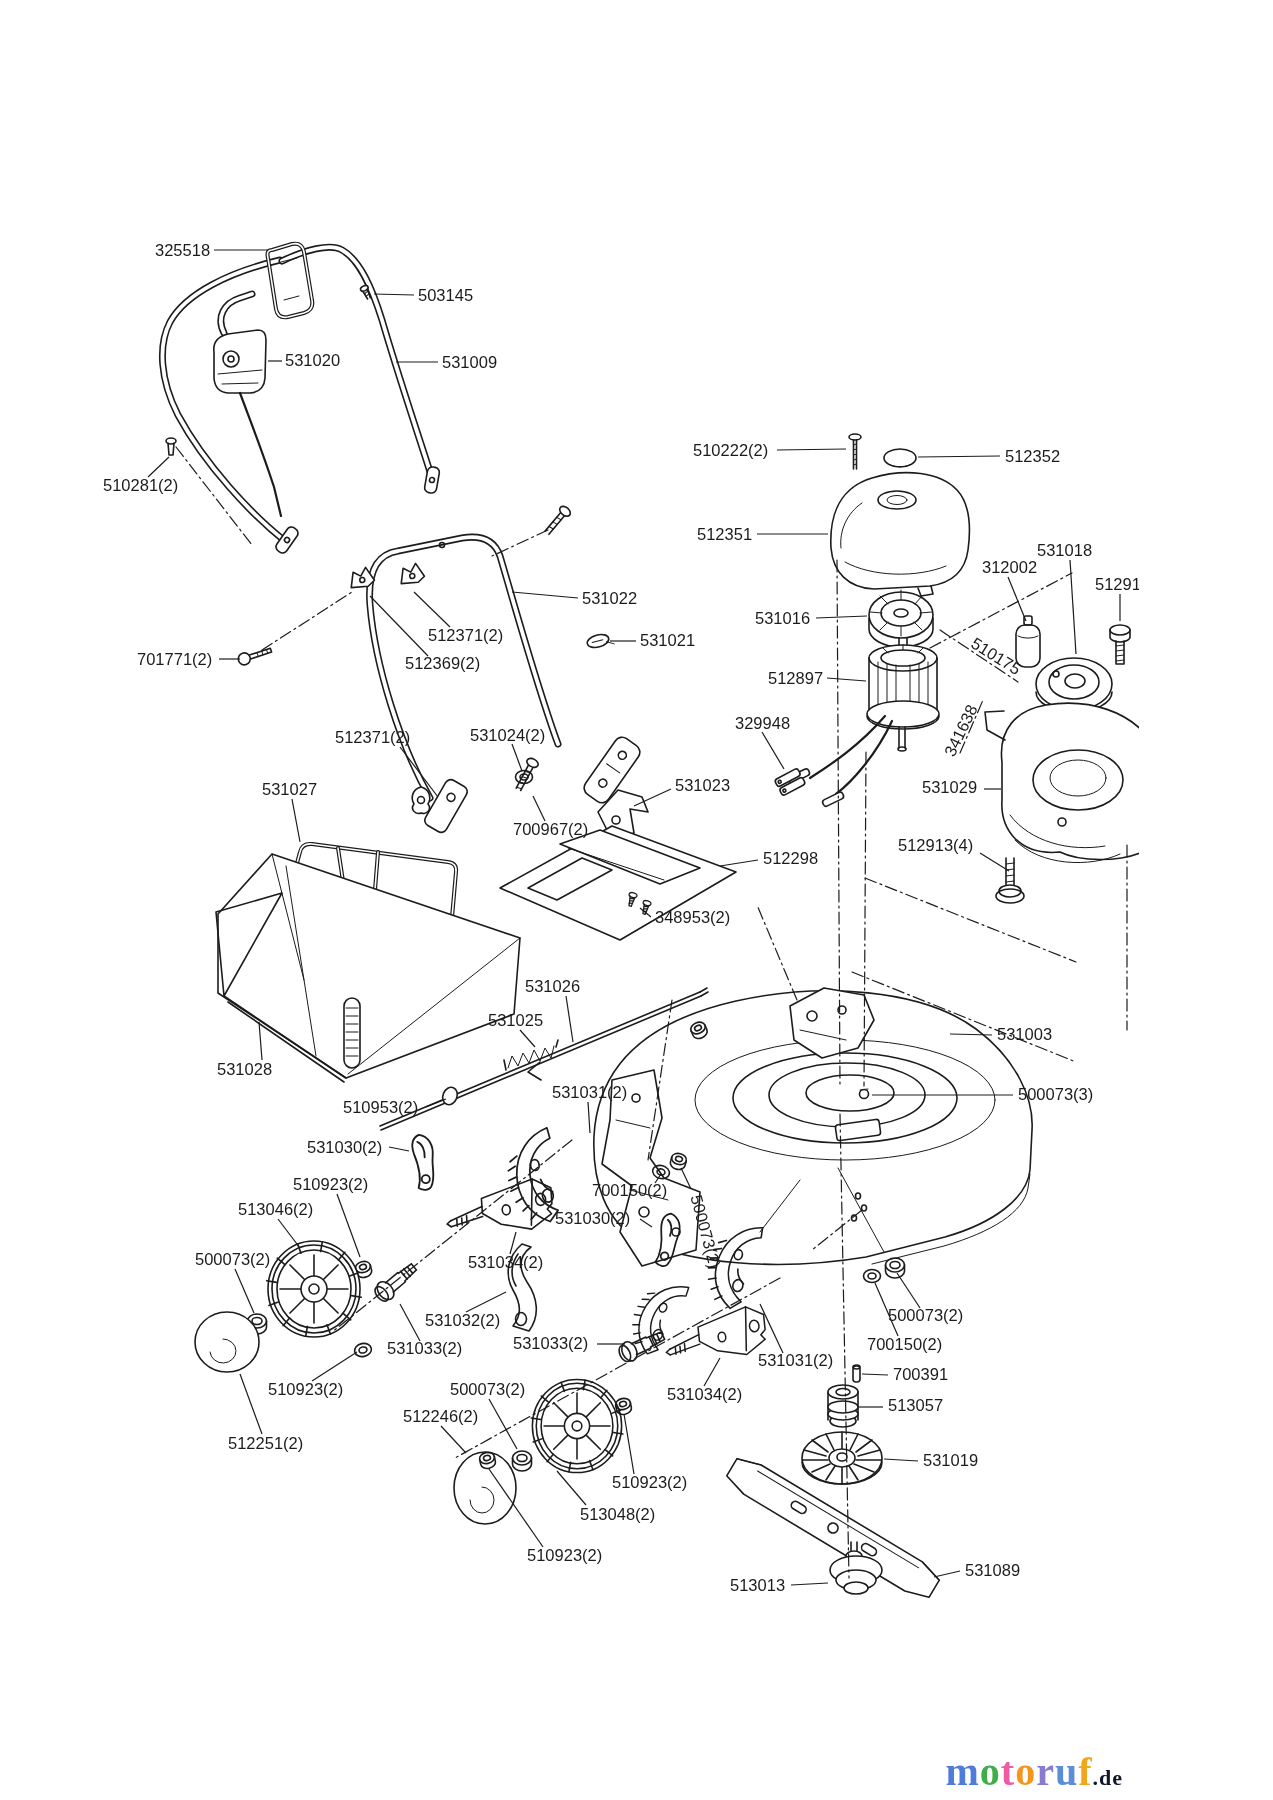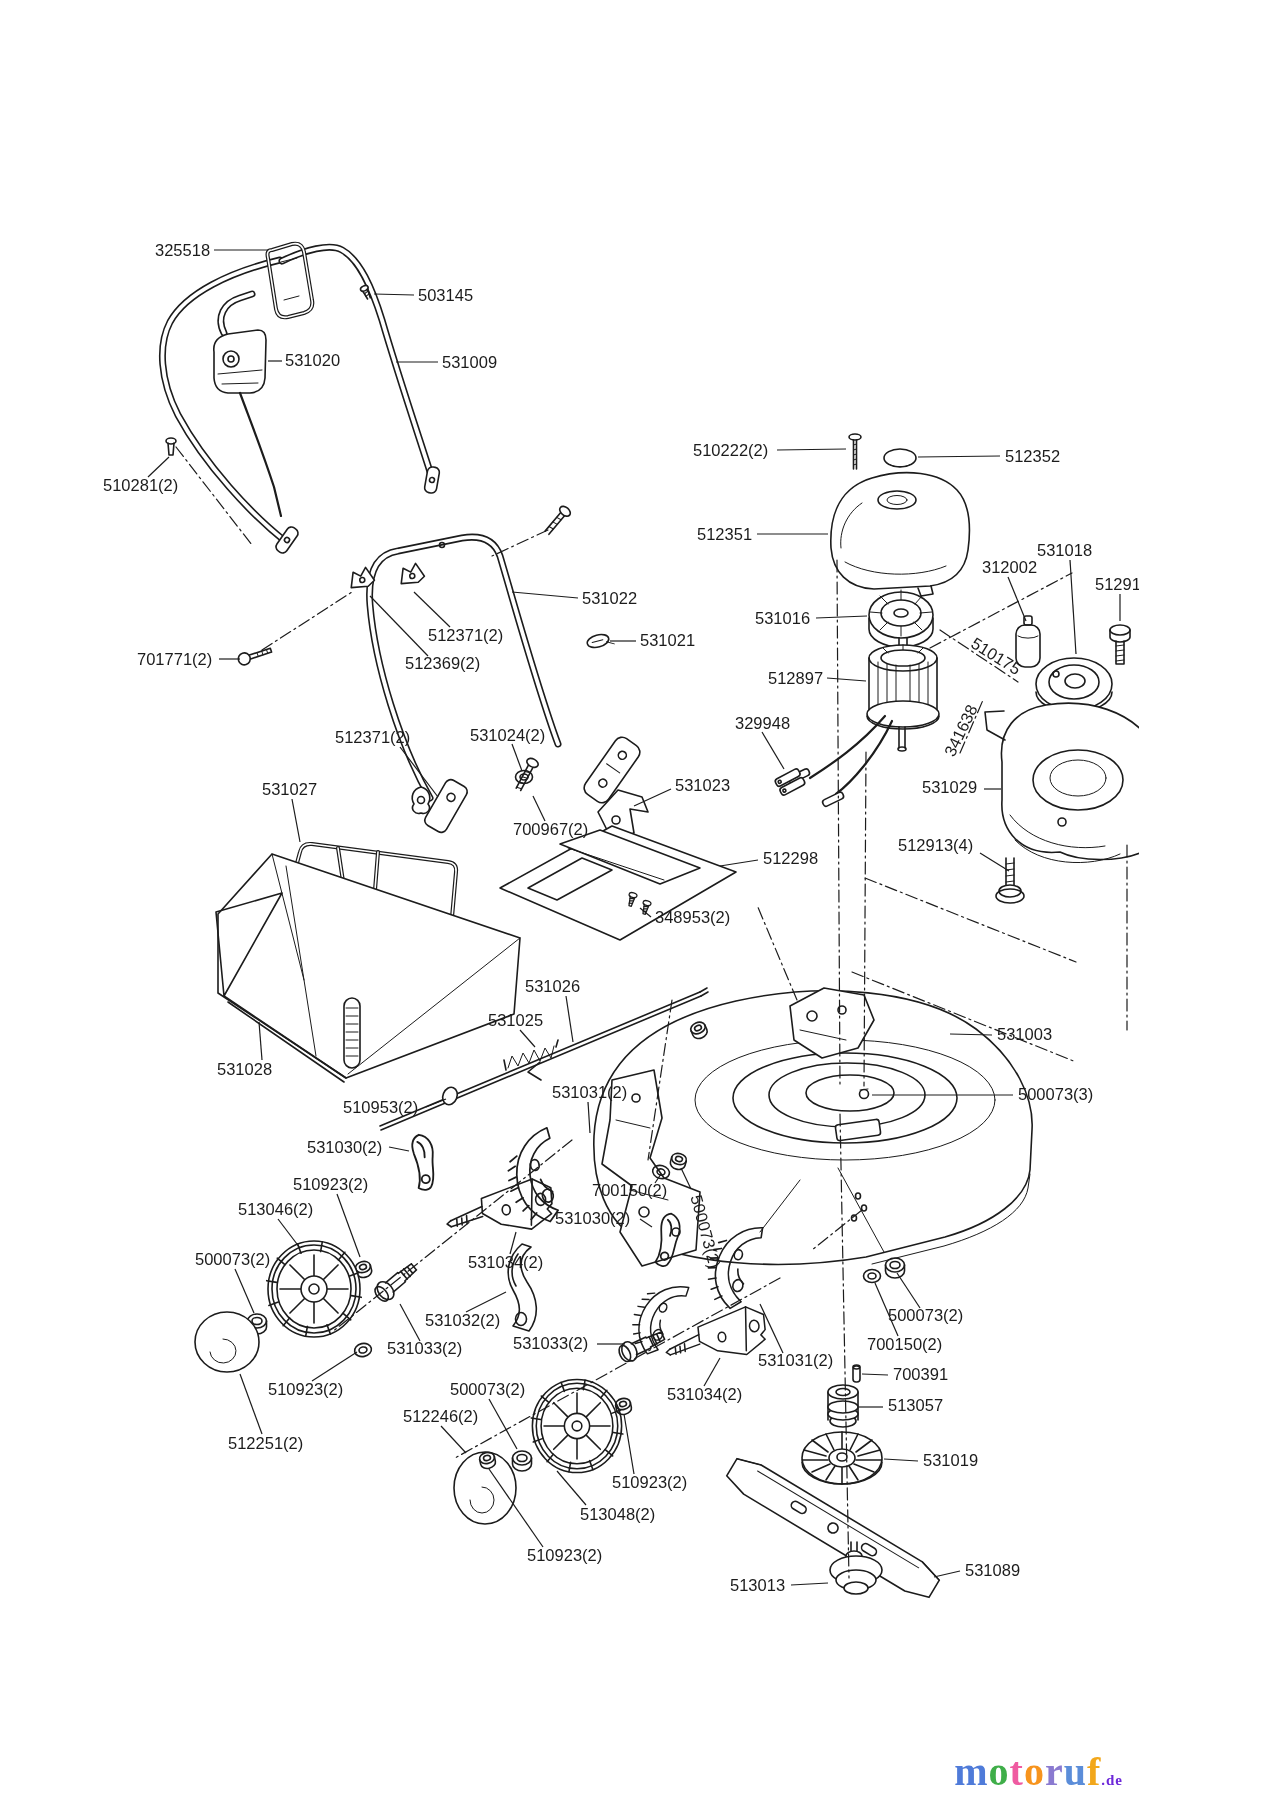--- a/index.html
+++ b/index.html
@@ -15,21 +15,21 @@
   .art .wire-o{stroke-width:4;}
   .art .wire-i{stroke:#ffffff;stroke-width:1.6;}
   .art .dd{stroke-dasharray:12 4 2 4;stroke-width:1.2;}
   .art .cable{stroke-width:2.2;}
   #labels text{font-family:"Liberation Sans",sans-serif;font-size:16.5px;fill:#1c1c1c;
                stroke:none;}
   #labels line{stroke:#1c1c1c;stroke-width:1.2;}
   
   #watermark{position:absolute;right:16px;bottom:8px;font-family:"Liberation Serif",serif;
              font-weight:bold;font-size:40px;letter-spacing:1px;line-height:1;}
-  #watermark .tld{font-size:15px;color:#6d28d9;font-weight:bold;}
+  #watermark .tld{font-size:22px;color:#0f172a;font-weight:bold;}
 </style>
 </head>
 <body>
 
 <div id="page">
 <svg width="1273" height="1800" viewBox="0 0 1273 1800">
 
   <defs>
     <pattern id="hatch" width="5" height="5" patternTransform="rotate(45)" patternUnits="userSpaceOnUse">
       <line x1="0" y1="0" x2="0" y2="5" stroke="#1c1c1c" stroke-width="2"></line>

